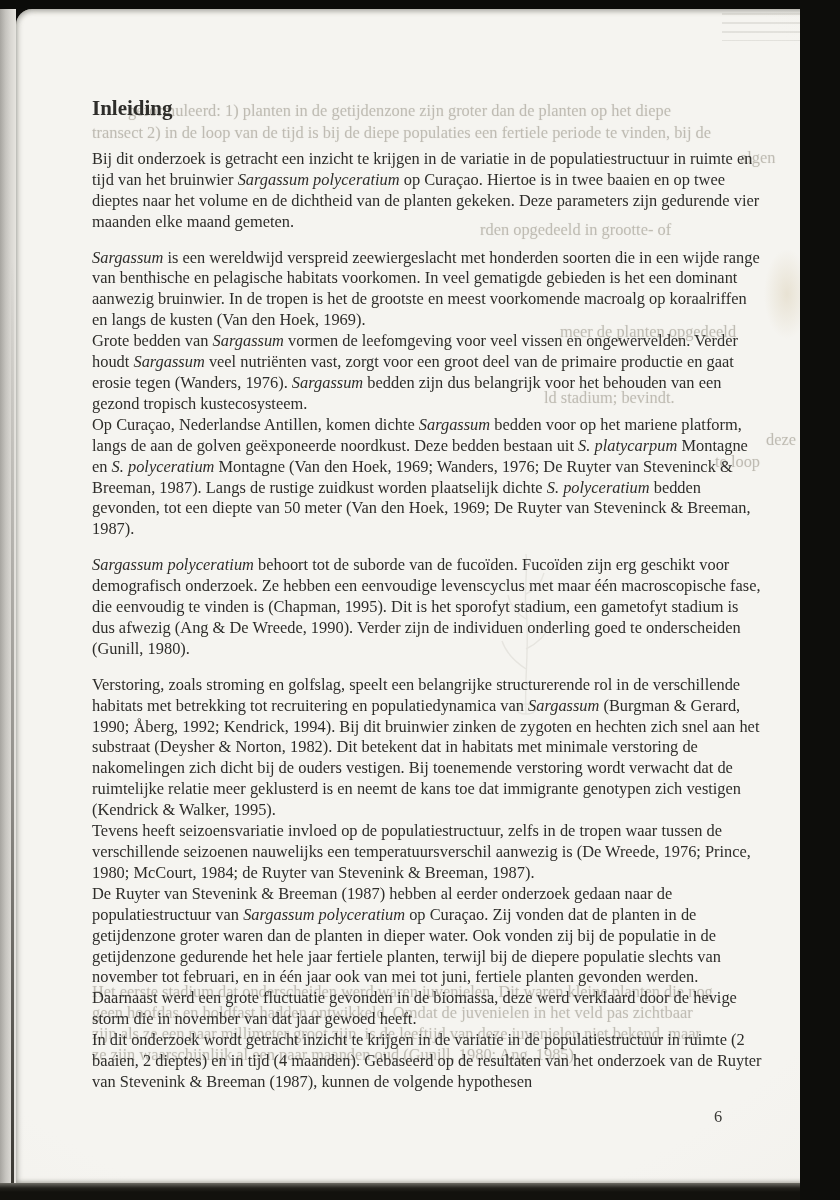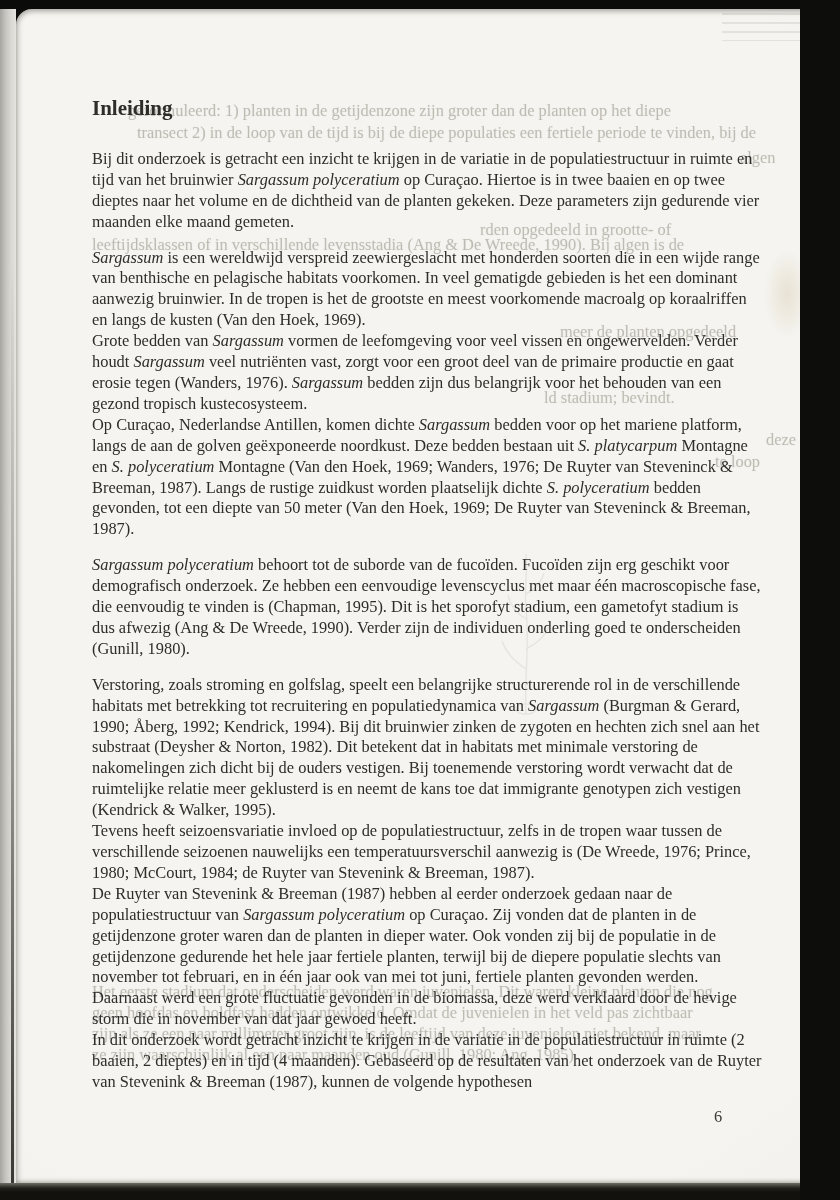--- a/index.html
+++ b/index.html
@@ -98,24 +98,23 @@
           <path d="M70 165 C 68 130, 74 95, 70 60 C 68 40, 72 20, 70 5"></path>
           <path d="M70 120 C 58 112, 50 104, 46 92"></path>
           <path d="M70 100 C 82 94, 90 86, 94 76"></path>
           <path d="M70 70 C 60 64, 54 56, 52 46"></path>
           <path d="M70 45 C 80 40, 86 32, 88 24"></path>
           <ellipse cx="70" cy="160" rx="10" ry="5"></ellipse>
         </g>
       </svg>
 
     <span class="ghost" style="left: 112px; top: 92px;">geformuleerd: 1) planten in de getijdenzone zijn groter dan de planten op het diepe</span>
-        <span class="ghost" style="left: 76px; top: 114px; margin-left: 45px;">transect 2) in de loop van de tijd is bij de diepe populaties een fertiele periode te vinden, bij de</span>
+        <span class="ghost" style="left: 76px; top: 114px;">transect 2) in de loop van de tijd is bij de diepe populaties een fertiele periode te vinden, bij de</span>
         <span class="ghost" style="left: 724px; top: 139px;">algen</span>
         <span class="ghost" style="left: 464px; top: 211px;">rden opgedeeld in grootte- of</span>
-        <span class="ghost" style="left: 76px; top: 226px;">leeftijdsklassen of in verschillende levensstadia (Ang &amp; De Wreede, 1990). Bij algen is de</span>
         <span class="ghost" style="left: 544px; top: 313px;">meer de planten opgedeeld</span>
         <span class="ghost" style="left: 528px; top: 379px;">ld stadium; bevindt.</span>
         <span class="ghost" style="left: 714px; top: 421px; margin-left: 36px;">deze</span>
         <span class="ghost" style="left: 699px; top: 443px;">te loop</span>
         <span class="ghost" style="left: 76px; top: 973px;">Het eerste stadium dat onderscheiden werd waren juvenielen. Dit waren kleine planten die nog</span>
         <span class="ghost" style="left: 76px; top: 1015px;">zijn als ze een paar millimeter groot zijn, is de leeftijd van deze juvenielen niet bekend, maar</span>
         <span class="ghost" style="left: 76px; top: 994px;">geen hoofdas en holdfast hadden ontwikkeld. Omdat de juvenielen in het veld pas zichtbaar</span>
         <span class="ghost" style="left: 76px; top: 1036px;">ze zijn waarschijnlijk al een paar maanden oud (Gunill, 1980; Ang, 1985).</span>
       </div>
 

